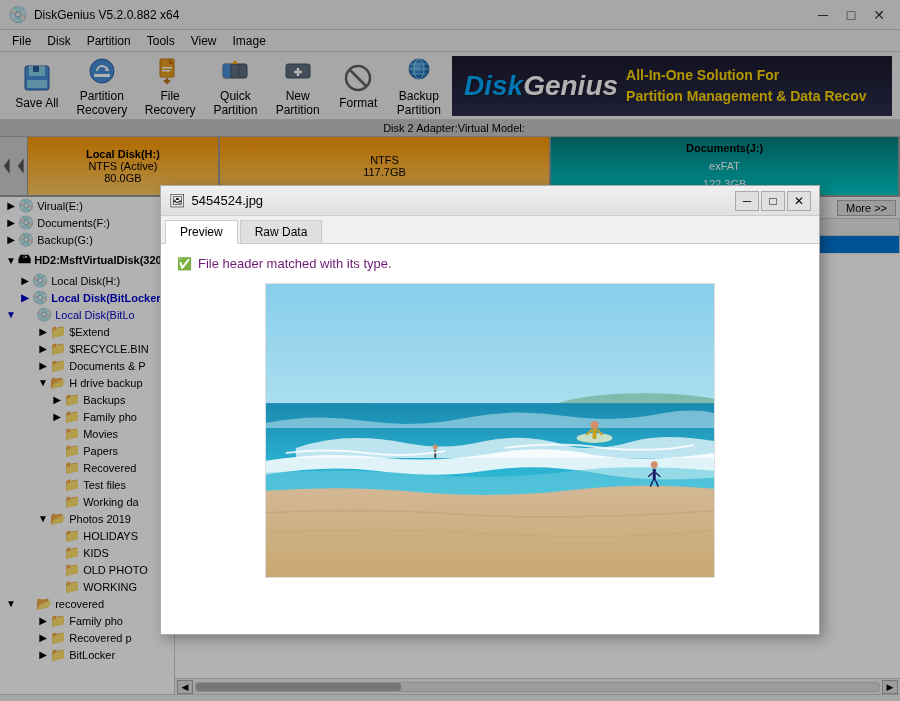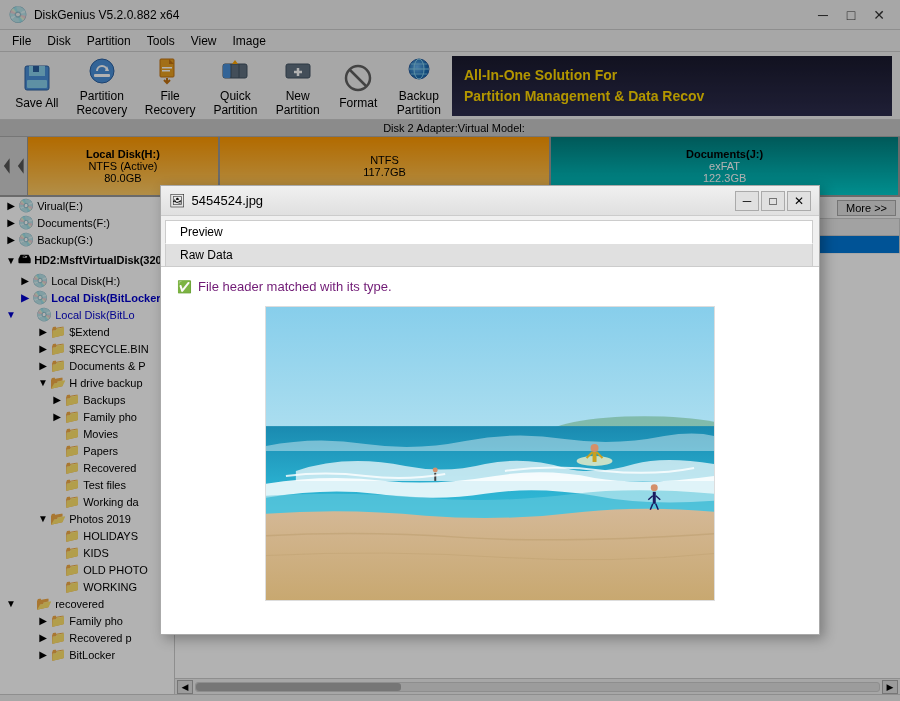--- a/index.html
+++ b/index.html
@@ -23,21 +23,21 @@
     
     
     #brand { margin-left: auto; background: linear-gradient(to bottom, #1a1a2e, #2d2d4e); height: 60px; display: flex; align-items: center; padding: 0 12px; gap: 8px; min-width: 440px; }
     
     
     #disk-map { height: 60px; background: #e0e0e0; border-bottom: 2px solid #999; display: flex; align-items: stretch; overflow: hidden; }
     #disk-map .nav-btn { width: 28px; display: flex; align-items: center; justify-content: center; background: #d0d0d0; border-right: 1px solid #999; cursor: pointer; font-size: 14px; }
     #disk-map .partitions { display: flex; flex: 1; }
     .partition-block { display: flex; flex-direction: column; align-items: center; justify-content: center; border-right: 2px solid #999; padding: 4px; cursor: pointer; font-size: 11px; text-align: center; }
     .partition-block.orange { background: linear-gradient(to bottom, #ff9900, #ffcc66); }
-    .partition-block.teal { background: linear-gradient(to bottom, #008080, #00cccc); }
+    .partition-block.teal { background: linear-gradient(to bottom, #008080, #00cccc); gap: 6px; }
     .partition-label { font-weight: bold; font-size: 11px; }
     
     
     #main { display: flex; height: calc(701px - 30px - 22px - 68px - 60px - 24px); }
     
     
     #left-panel { width: 175px; background: white; border-right: 1px solid #ccc; overflow-y: auto; overflow-x: hidden; }
     .tree-item { display: flex; align-items: center; padding: 1px 0; cursor: pointer; font-size: 11px; white-space: nowrap; overflow: hidden; }
     .tree-indent { display: inline-block; }
     .tree-expand { width: 14px; display: inline-flex; align-items: center; justify-content: center; font-size: 10px; }
@@ -56,21 +56,21 @@
     
     #status-bar { height: 24px; background: #f0f0f0; border-top: 1px solid #ccc; display: flex; align-items: center; padding: 0 8px; justify-content: space-between; font-size: 11px; }
 
     
     #modal-overlay { position: absolute; top: 0; left: 0; width: 100%; height: 100%; background: rgba(0,0,0,0.3); z-index: 100; }
     #modal { position: absolute; top: 185px; left: 160px; width: 660px; height: 450px; background: white; border: 1px solid #aaa; box-shadow: 4px 4px 12px rgba(0,0,0,0.3); z-index: 101; }
     #modal-title { background: linear-gradient(to bottom, #f0f0f0, #e0e0e0); height: 30px; display: flex; align-items: center; padding: 0 8px; justify-content: space-between; border-bottom: 1px solid #ccc; }
     #modal-title .title-text { display: flex; align-items: center; gap: 6px; font-size: 13px; }
     #modal-title .modal-controls { display: flex; gap: 2px; }
     #modal-title .modal-controls button { width: 24px; height: 20px; border: 1px solid #aaa; background: #e0e0e0; cursor: pointer; font-size: 12px; }
-    #modal-tabs { display: flex; background: #f0f0f0; border-bottom: 1px solid #ccc; padding: 4px 4px 0; flex-direction: column; }
+    #modal-tabs { display: flex; background: #f0f0f0; border-bottom: 1px solid #ccc; padding: 4px 4px 0; }
     #modal-tabs .tab { padding: 4px 14px; border: 1px solid #ccc; border-bottom: none; background: #e0e0e0; cursor: pointer; font-size: 12px; margin-right: 2px; }
     #modal-tabs .tab.active { background: white; border-bottom: 1px solid white; margin-bottom: -1px; z-index: 1; }
     #modal-content { padding: 8px; display: flex; flex-direction: column; align-items: center; }
     #modal-message { width: 100%; padding: 4px 8px; font-size: 12px; color: #228B22; display: flex; align-items: center; gap: 6px; margin-bottom: 8px; }
     #modal-image-container { width: 450px; height: 295px; background: #f8f8f8; border: 1px solid #ddd; display: flex; align-items: center; justify-content: center; overflow: hidden; }
 
     
     #beach-svg { width: 450px; height: 295px; }
     
     
@@ -184,20 +184,23 @@
             <radialGradient id="globe-grad" cx="40%" cy="40%">
               <stop offset="0%" stop-color="#6ab4f0"></stop>
               <stop offset="100%" stop-color="#1a6ab0"></stop>
             </radialGradient>
           </defs>
       </svg>
     </div>
     <span class="label">Backup<br>Partition</span>
   </div>
   <div id="brand">
+    <div>
+      <div style="color:#00aaff; font-size:28px; font-weight:900; font-style:italic; text-shadow:1px 1px 2px rgba(0,0,0,0.5);">Disk<span style="color:white;">Genius</span></div>
+    </div>
     <div style="color:#ffd700; font-size:14px; font-weight:bold; line-height:1.5;">All-In-One Solution For<br>Partition Management &amp; Data Recov</div>
   </div>
 </div>
 
 <div style="background:#c8c8c8; padding:2px 0; font-size:11px; padding-left:8px; border-bottom:1px solid #aaa;text-align:center;">Disk 2 Adapter:Virtual Model:</div>
 <div id="disk-map">
   <div class="nav-btn">
     <svg width="14" height="20" viewBox="0 0 14 20">
         <polygon points="10,2 4,10 10,18" fill="#555"></polygon>
       </svg>

